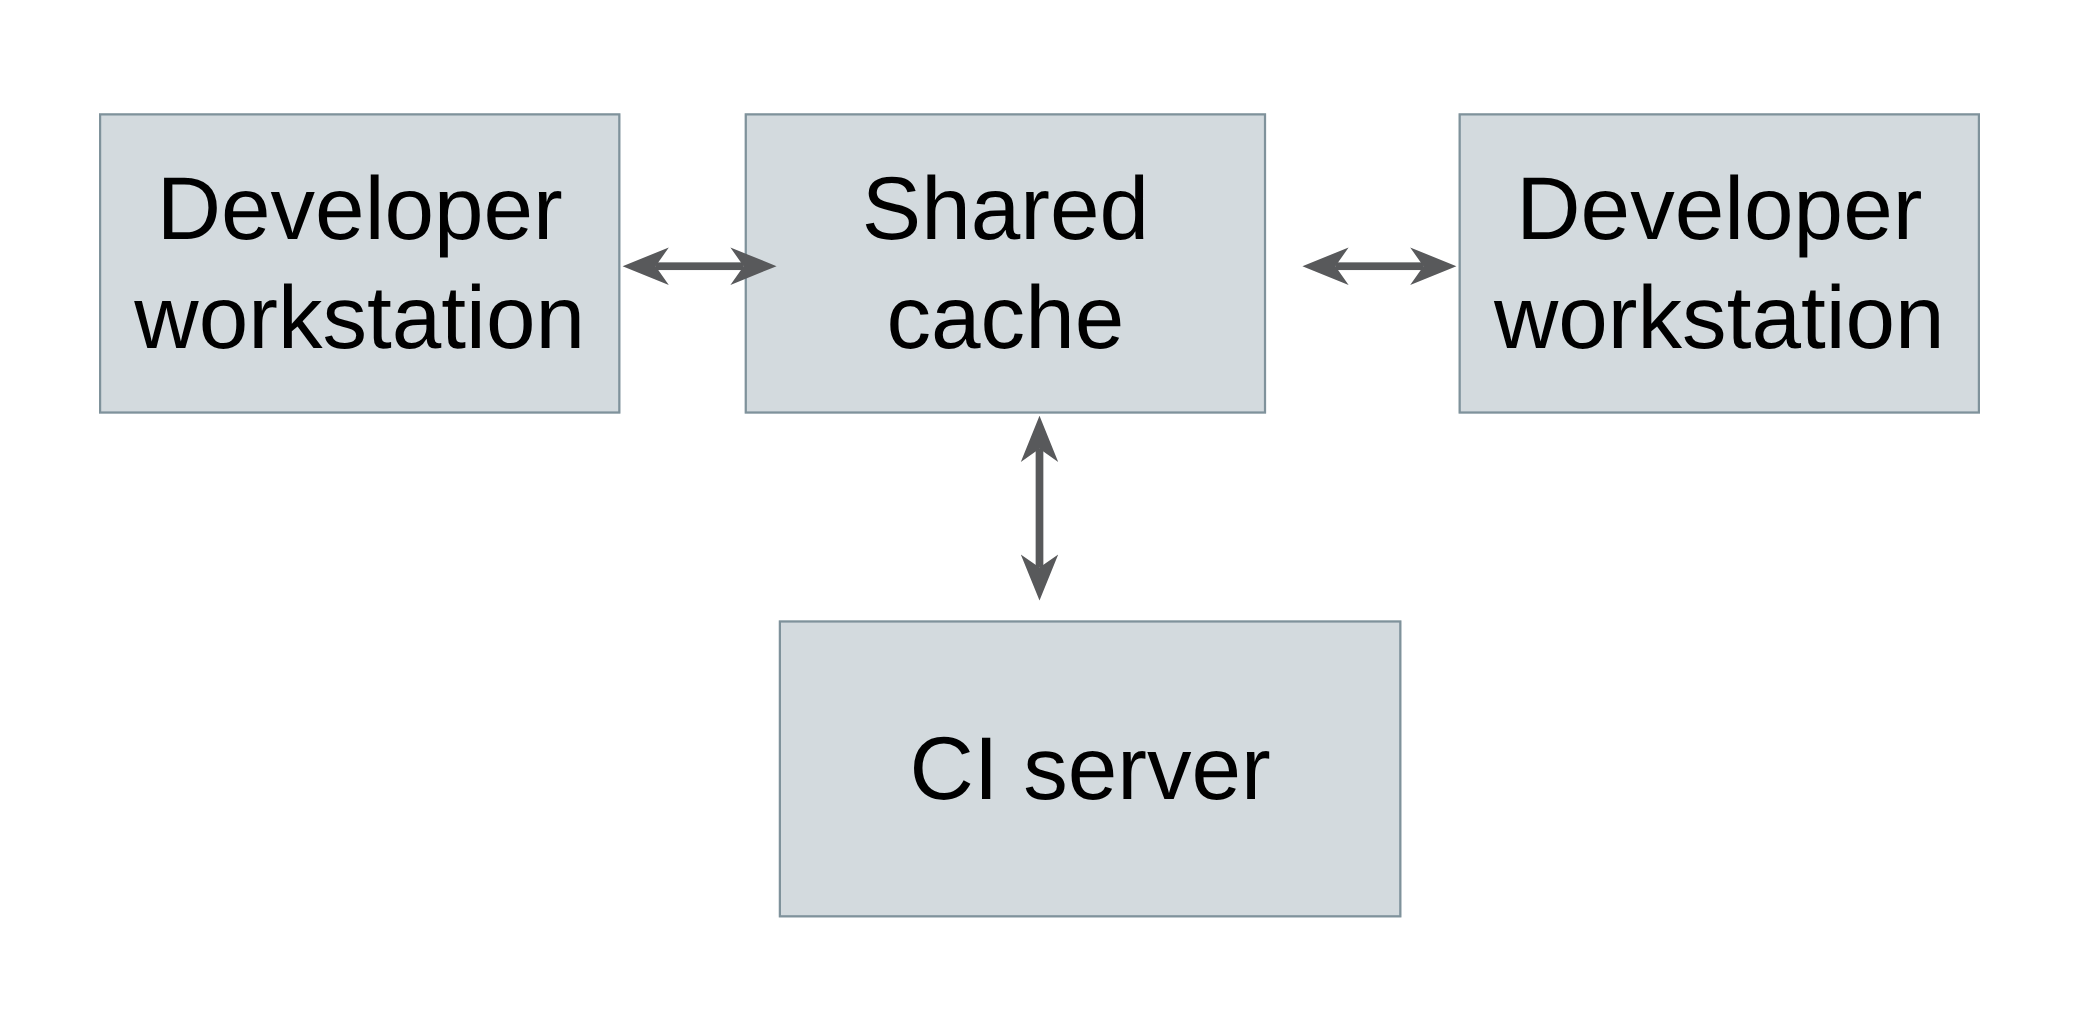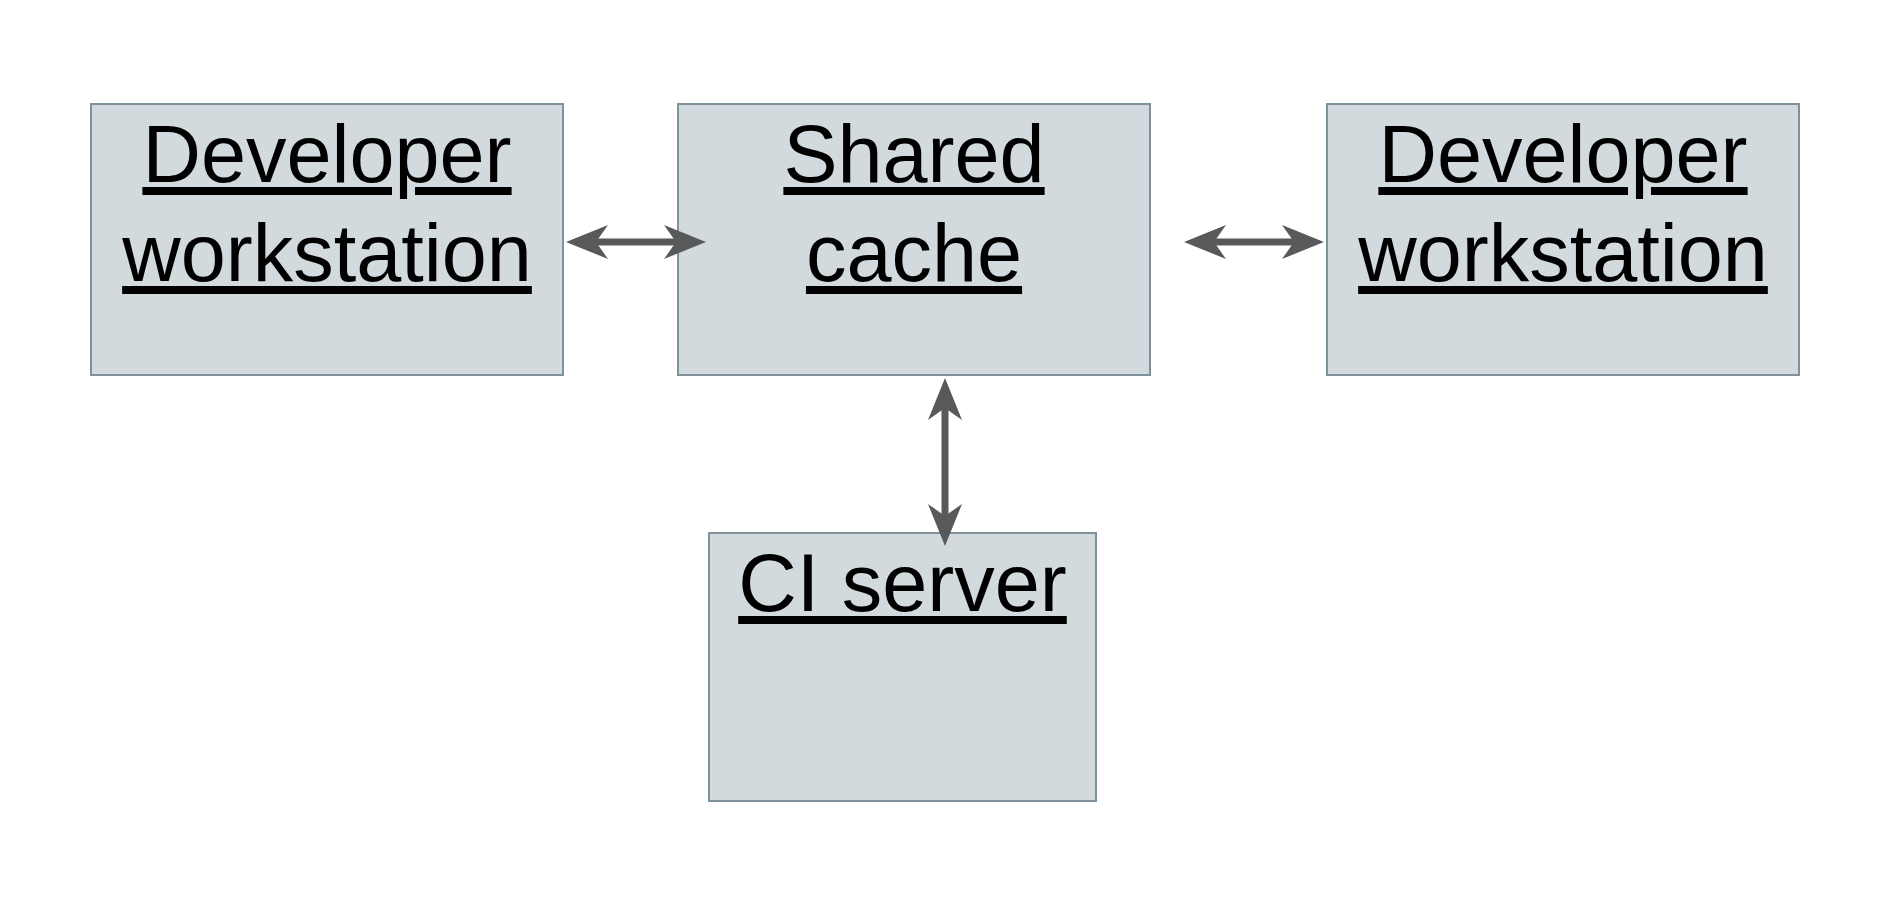--- a/index.html
+++ b/index.html
@@ -14,33 +14,32 @@
     height: 922px;
     background: #ffffff;
     overflow: hidden;
   }
   .node {
     position: absolute;
     box-sizing: border-box;
     background: #d3dade;
     border: 2px solid #7f929b;
     display: flex;
-    align-items: flex-start;
+    align-items: center;
     justify-content: center;
     text-align: center;
     color: #000000;
     font-size: 81px;
     line-height: 1.22;
     letter-spacing: 0;
-    text-decoration: underline;
   }
   .node-left   { left: 90px;   top: 103px; width: 474px; height: 273px; }
   .node-center { left: 677px;  top: 103px; width: 474px; height: 273px; }
   .node-right  { left: 1326px; top: 103px; width: 474px; height: 273px; }
-  .node-bottom { left: 708px;  top: 532px; width: 389px; height: 270px; }
+  .node-bottom { left: 708px;  top: 564px; width: 566px; height: 270px; }
   .node-label { display: block; padding: 0 2px; }
   .connectors {
     position: absolute;
     left: 0;
     top: 0;
     pointer-events: none;
   }
   .connectors .arrow { fill: #58595b; }
 </style>
 </head>

